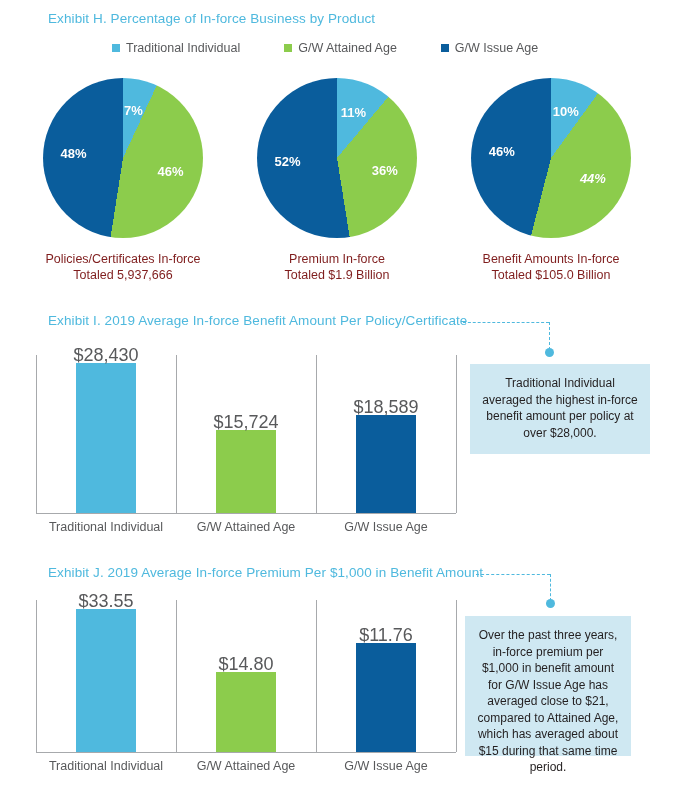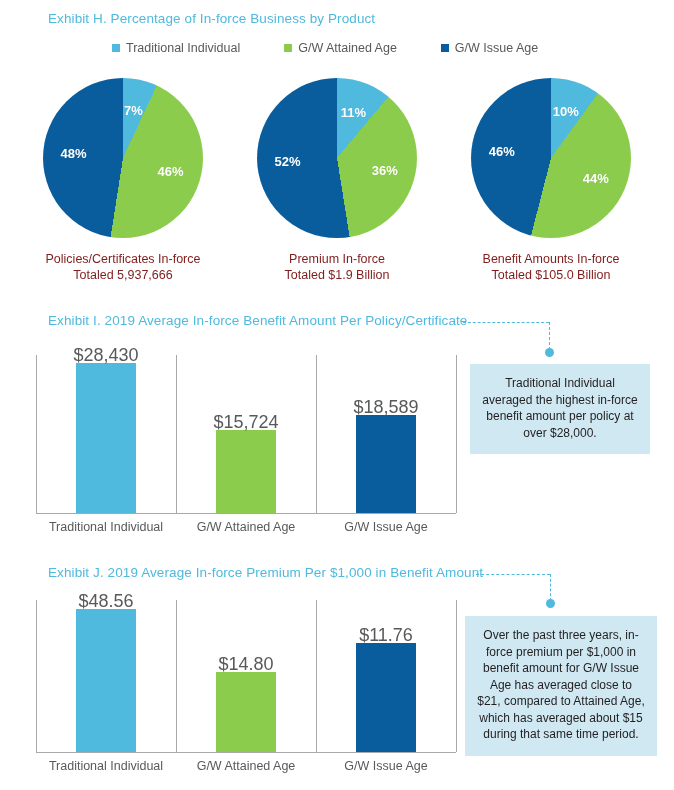--- a/index.html
+++ b/index.html
@@ -127,21 +127,21 @@
       </div>
       <div class="pie-caption">
         <div>Premium In-force</div>
         <div>Totaled $1.9 Billion</div>
       </div>
     </div>
 
     <div class="pie-block" style="left:446px;top:0;">
       <div class="pie" id="pie-2" style="background: conic-gradient(rgb(79, 185, 222) 0%, rgb(79, 185, 222) 10%, rgb(140, 204, 76) 10%, rgb(140, 204, 76) 54%, rgb(10, 93, 156) 54%, rgb(10, 93, 156) 100%);">
         <span class="pie-label" id="pie2-l0" style="left: 78.8328px; top: 26.3493px; width: 32px; text-align: center;">10%</span>
-        <span class="pie-label" id="pie2-l1" style="left: 108.879px; top: 93.1187px; width: 32px; text-align: center;">44%</span>
+        <span class="pie-label" id="pie2-l1" style="left: 108.879px; top: 93.1187px; width: 32px; text-align: left; font-style: italic;">44%</span>
         <span class="pie-label" id="pie2-l2" style="left: 14.7911px; top: 65.7835px; width: 32px; text-align: center;">46%</span>
       </div>
       <div class="pie-caption">
         <div>Benefit Amounts In-force</div>
         <div>Totaled $105.0 Billion</div>
       </div>
     </div>
   </div>
 
   <div class="exhibit-title" id="title-i">Exhibit I. 2019 Average In-force Benefit Amount Per Policy/Certificate</div>
@@ -170,31 +170,31 @@
         <div class="cat-label" style="left: 280px; width: 140px; top: 165px;">G/W Issue Age</div>
       </div>
   </div>
 
   <div class="exhibit-title" id="title-j">Exhibit J. 2019 Average In-force Premium Per $1,000 in Benefit Amount</div>
 
   <div class="connector-h" id="conn-j-h" style="left:476px;top:574px;width:74px;"></div>
   <div class="connector-v" id="conn-j-v" style="left:550px;top:574px;height:27px;"></div>
   <div class="connector-dot" style="left:546px;top:599px;"></div>
 
-  <div class="callout" id="callout-j" style="left:465px;top:616px;width:192px;height:140px;">Over the past three years, in-force premium per $1,000 in benefit amount for G/W Issue Age has averaged close to $21, compared to Attained Age, which has averaged about $15 during that same time period.</div>
+  <div class="callout" id="callout-j" style="left:465px;top:616px;width:166px;height:140px;">Over the past three years, in-force premium per $1,000 in benefit amount for G/W Issue Age has averaged close to $21, compared to Attained Age, which has averaged about $15 during that same time period.</div>
 
   <div class="barchart" id="bc-j" style="left:36px;top:600px;width:420px;height:180px;">
     <div class="bc-plot" id="bc-j-plot" style="width:420px;height:152px;">
         <div class="axis-base" style="width: 420px; top: 152px;"></div>
         <div class="tick" style="left: 0px; top: 0px; height: 152px;"></div>
         <div class="tick" style="left: 140px; top: 0px; height: 152px;"></div>
         <div class="tick" style="left: 280px; top: 0px; height: 152px;"></div>
         <div class="tick" style="left: 420px; top: 0px; height: 152px;"></div>
         <div class="bar" style="left: 40px; width: 60px; height: 143px; background: rgb(79, 185, 222); top: 9px;"></div>
-        <div class="bar-value" style="left: 25px; width: 90px; top: -9px;">$48.56</div>
+        <div class="bar-value" style="left: 25px; width: 90px; top: -9px;">$33.55</div>
         <div class="cat-label" style="left: 0px; width: 140px; top: 159px;">Traditional Individual</div>
         <div class="bar" style="left: 180px; width: 60px; height: 80px; background: rgb(140, 204, 76); top: 72px;"></div>
         <div class="bar-value" style="left: 165px; width: 90px; top: 54px;">$14.80</div>
         <div class="cat-label" style="left: 140px; width: 140px; top: 159px;">G/W Attained Age</div>
         <div class="bar" style="left: 320px; width: 60px; height: 109px; background: rgb(10, 93, 156); top: 43px;"></div>
         <div class="bar-value" style="left: 305px; width: 90px; top: 25px;">$11.76</div>
         <div class="cat-label" style="left: 280px; width: 140px; top: 159px;">G/W Issue Age</div>
       </div>
   </div>
 

